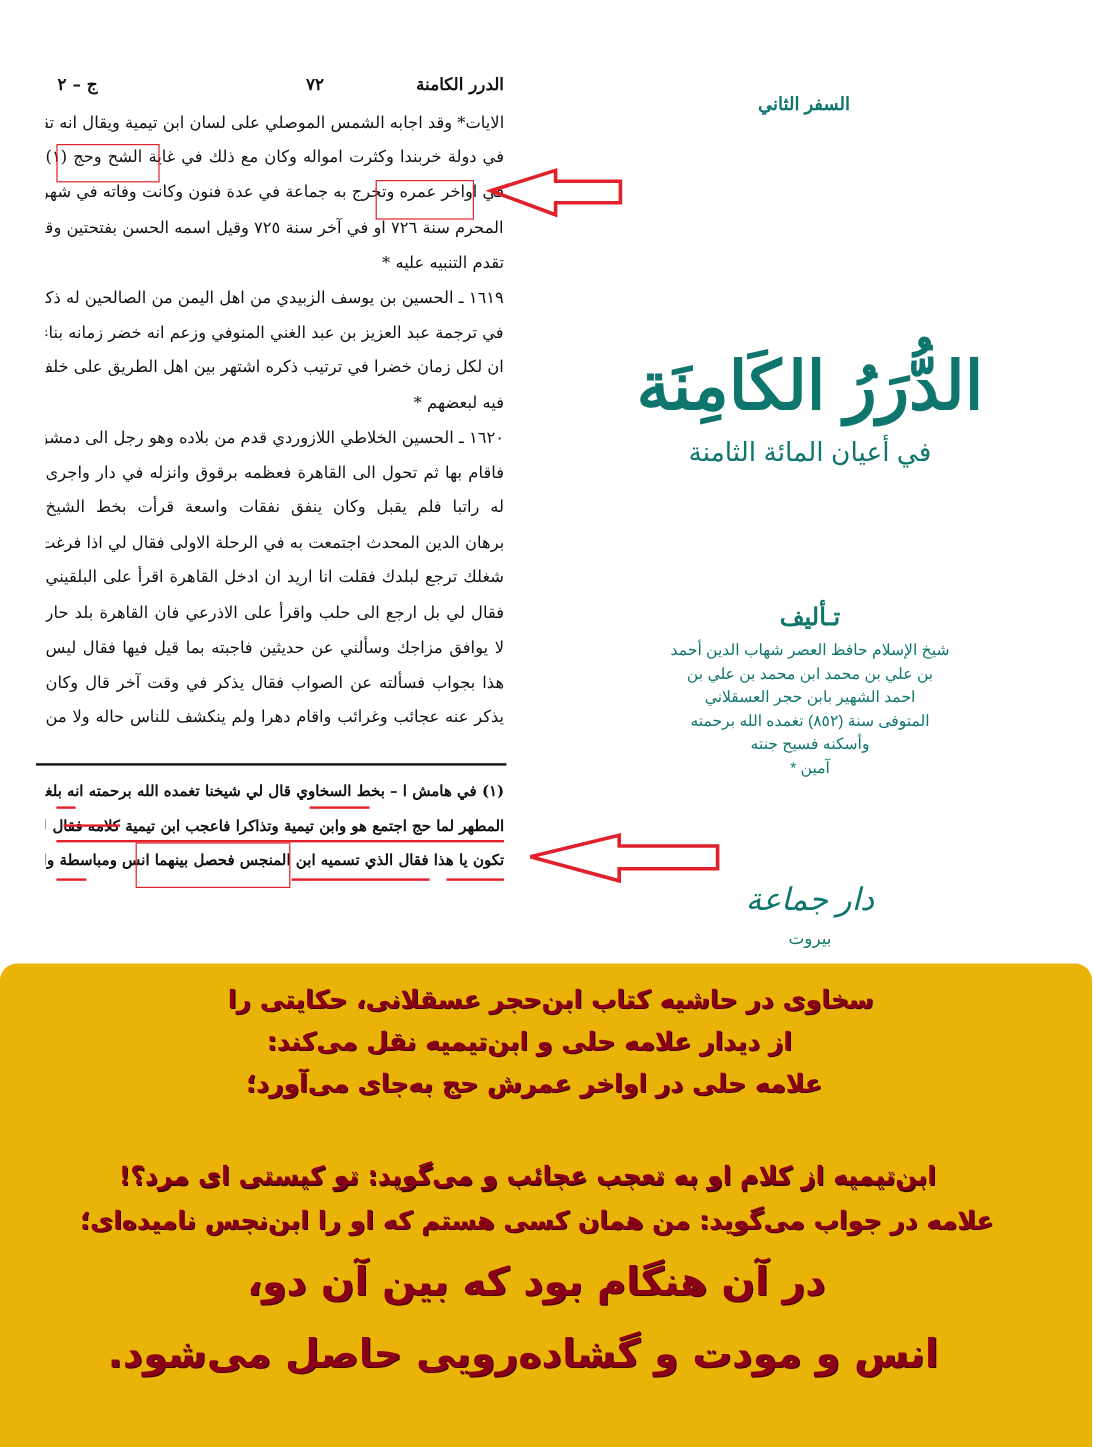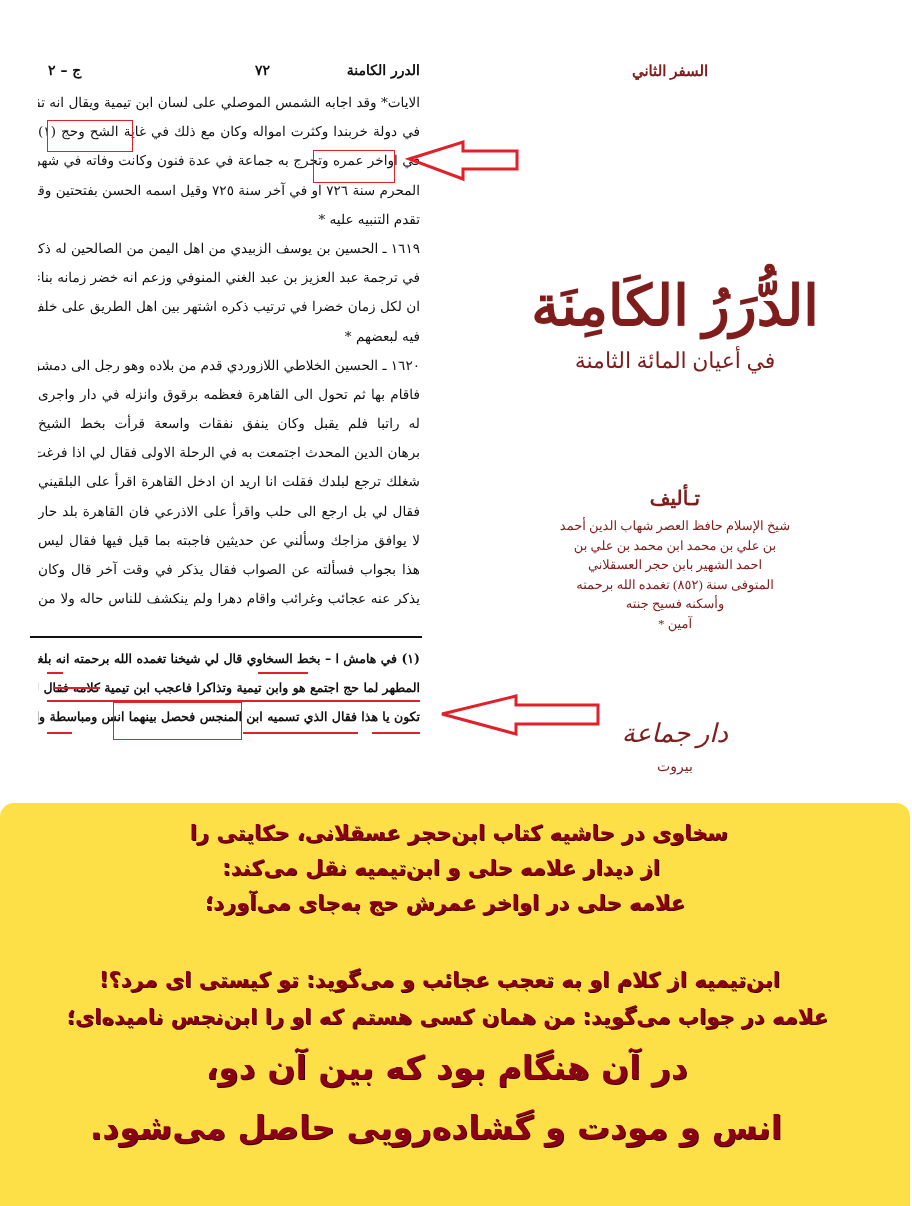--- a/index.html
+++ b/index.html
@@ -13,36 +13,36 @@
   .page-header .hdr-vol { position:absolute; left:10px; top:0; }
   .body-lines { position:absolute; top:30px; left:0; right:0; }
   .line { height:29.2px; line-height:29px; font-size:13.6px; white-space:nowrap; overflow:hidden; text-align:justify; text-align-last:justify; }
   .line.short { text-align-last:right; }
   .fn-divider { position:absolute; top:578px; left:-8px; right:-2px; height:2px; background:#111; }
   .footnotes { position:absolute; top:586px; left:0; right:0; }
   .fn-line { height:29px; line-height:29px; font-size:12.5px; white-space:nowrap; overflow:hidden; text-align:justify; text-align-last:justify; font-weight:bold; }
   .fn-line.last { text-align-last:right; padding-right:290px; text-align:right; }
 
   
-  .cover { position:absolute; left:460px; top:58px; width:430px; height:730px; direction:rtl; color:#7f1d1d; font-family:Liberation Serif, serif; text-align:center; }
+  .cover { position:absolute; left:460px; top:74px; width:430px; height:730px; direction:rtl; color:#0f766e; font-family:Liberation Sans, sans-serif; text-align:center; }
   .cover-vol { position:absolute; top:4px; left:120px; width:180px; font-size:15px; font-weight:bold; }
   .cover-title { position:absolute; top:215px; left:10px; right:10px; font-size:56px; font-weight:bold; letter-spacing:2px; }
   .cover-subtitle { position:absolute; top:290px; left:0; right:0; font-size:22px; }
   .cover-by { position:absolute; top:428px; left:0; right:0; font-size:20px; font-weight:bold; }
   .cover-author { position:absolute; top:458px; left:0; right:0; font-size:13px; line-height:19.5px; }
   .cover-publisher { position:absolute; top:660px; left:0; right:0; font-size:26px; font-style:italic; }
   .cover-city { position:absolute; top:700px; left:0; right:0; font-size:14px; }
 
   
   .hl-box { position:absolute; border:1.5px solid #e0202a; }
   .ul { position:absolute; height:1.5px; background:#e0202a; }
   .arrow { position:absolute; }
 
   
-  .caption { position:absolute; left:0; top:803px; width:910px; height:403px; background:#fde047; border-radius:14px 14px 0 0; direction:rtl; }
+  .caption { position:absolute; left:0; top:803px; width:910px; height:403px; background:#eab308; border-radius:14px 14px 0 0; direction:rtl; }
   .cap-line { position:absolute; white-space:nowrap; font-family:"DejaVu Sans", sans-serif; font-weight:bold; color:#8b0016; text-shadow:1px 1px 0 #3a0008; }
   .cap-sm { font-size:21px; }
   .cap-lg { font-size:33px; }
 </style>
 </head>
 <body>
 
 <div class="book-page">
   <div class="page-header">
     <span class="hdr-title">الدرر الكامنة</span>

